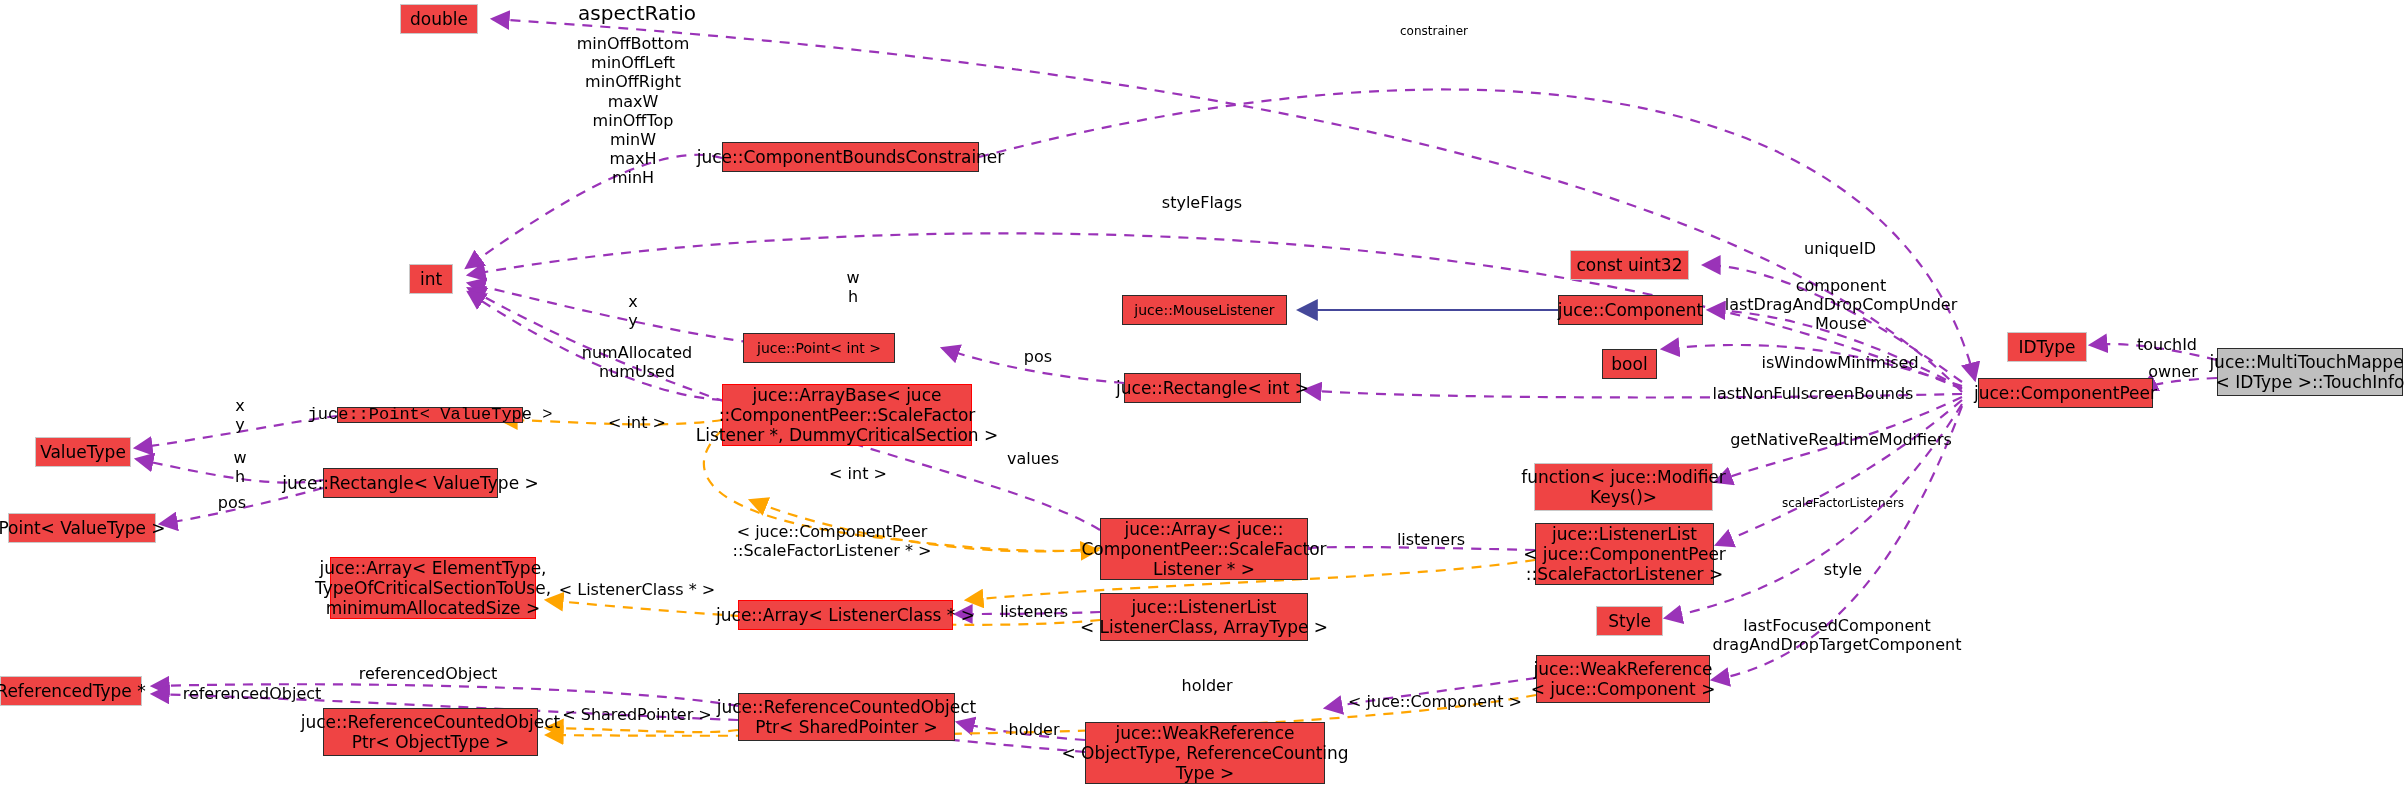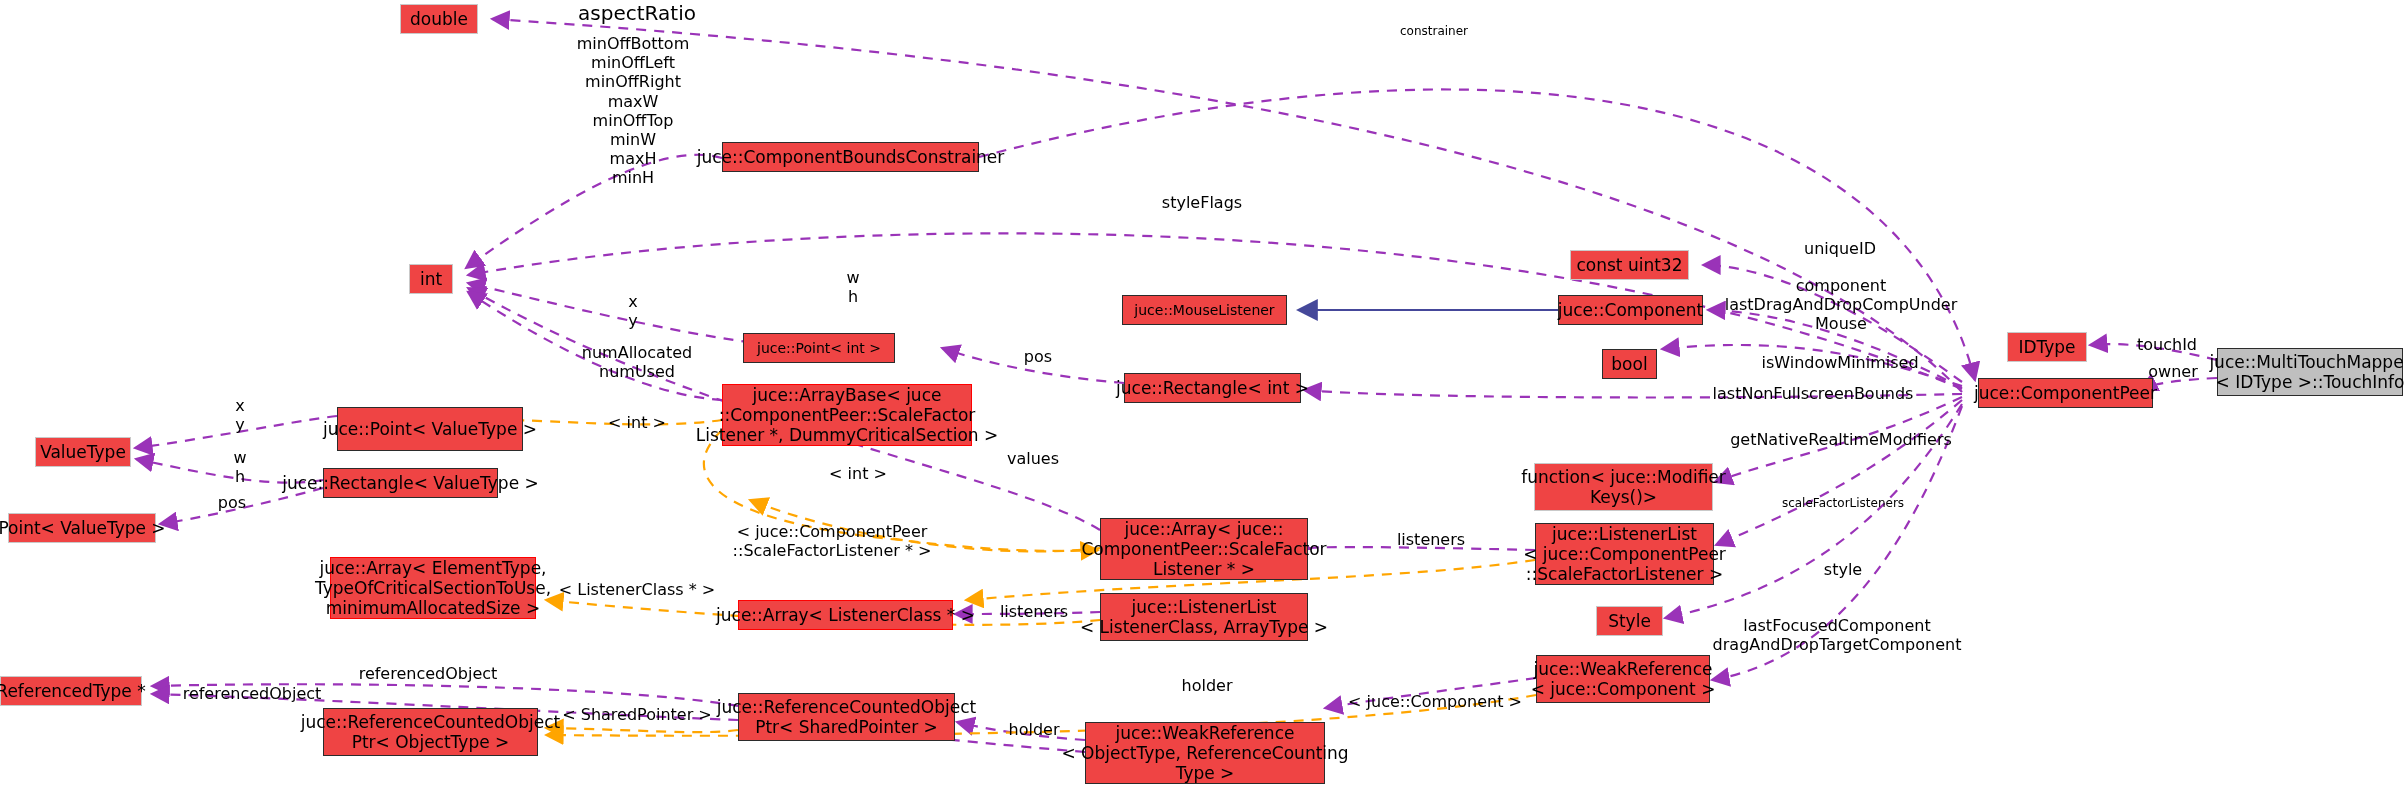--- a/index.html
+++ b/index.html
@@ -85,21 +85,21 @@
       <div class="node light" style="left: 409px; top: 264px; width: 44px; height: 30px; font-size: 17px;">int</div>
       <div class="node solid" style="left: 1122px; top: 295px; width: 165px; height: 30px; font-size: 14px;">juce::MouseListener</div>
       <div class="node solid" style="left: 1558px; top: 295px; width: 145px; height: 30px; font-size: 17px;">juce::Component</div>
       <div class="node light" style="left: 1570px; top: 250px; width: 119px; height: 30px; font-size: 17px;">const uint32</div>
       <div class="node solid" style="left: 1602px; top: 349px; width: 55px; height: 30px; font-size: 17px;">bool</div>
       <div class="node solid" style="left: 743px; top: 333px; width: 152px; height: 30px; font-size: 14px;">juce::Point&lt; int &gt;</div>
       <div class="node solid" style="left: 1124px; top: 373px; width: 177px; height: 30px; font-size: 17px;">juce::Rectangle&lt; int &gt;</div>
       <div class="node red" style="left: 722px; top: 384px; width: 250px; height: 62px; font-size: 17px;">juce::ArrayBase&lt; juce
 ::ComponentPeer::ScaleFactor
 Listener *, DummyCriticalSection &gt;</div>
-      <div class="node solid" style="left: 337px; top: 407px; width: 186px; height: 44px; font-size: 17px;">juce::Point&lt; ValueType &gt;</div>
+      <div class="node solid" style="left: 337px; top: 407px; width: 186px; height: 16px; font-size: 17px; font-family: Liberation Mono, monospace;">juce::Point&lt; ValueType &gt;</div>
       <div class="node light" style="left: 35px; top: 437px; width: 96px; height: 30px; font-size: 17px;">ValueType</div>
       <div class="node solid" style="left: 323px; top: 468px; width: 175px; height: 30px; font-size: 17px;">juce::Rectangle&lt; ValueType &gt;</div>
       <div class="node light" style="left: 8px; top: 513px; width: 148px; height: 30px; font-size: 17px;">Point&lt; ValueType &gt;</div>
       <div class="node light" style="left: 2007px; top: 332px; width: 80px; height: 30px; font-size: 17px;">IDType</div>
       <div class="node solid" style="left: 1962px; top: 378px; width: 175px; height: 30px; font-size: 17px; margin-left: 16px;">juce::ComponentPeer</div>
       <div class="node filled" style="left: 2217px; top: 348px; width: 186px; height: 48px; font-size: 17px;">juce::MultiTouchMapper
 &lt; IDType &gt;::TouchInfo</div>
       <div class="node light" style="left: 1534px; top: 463px; width: 179px; height: 48px; font-size: 17px;">function&lt; juce::Modifier
 Keys()&gt;</div>
       <div class="node solid" style="left: 1100px; top: 518px; width: 208px; height: 62px; font-size: 17px;">juce::Array&lt; juce::

